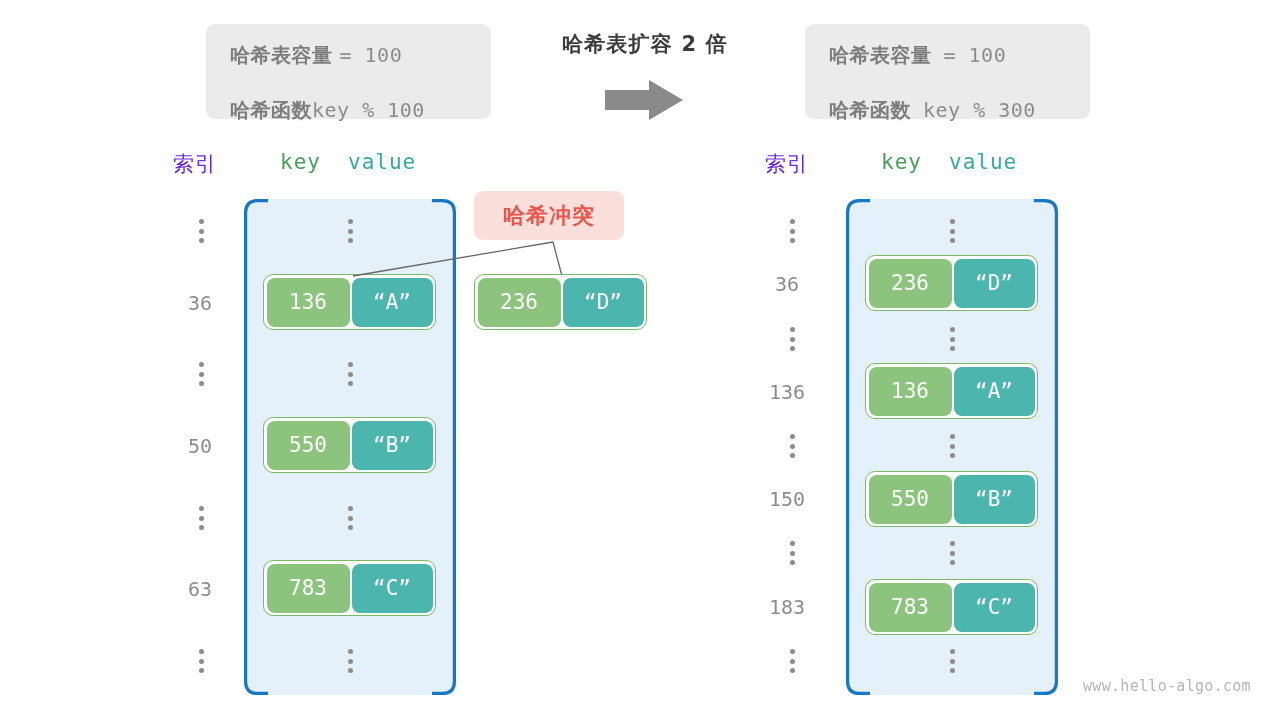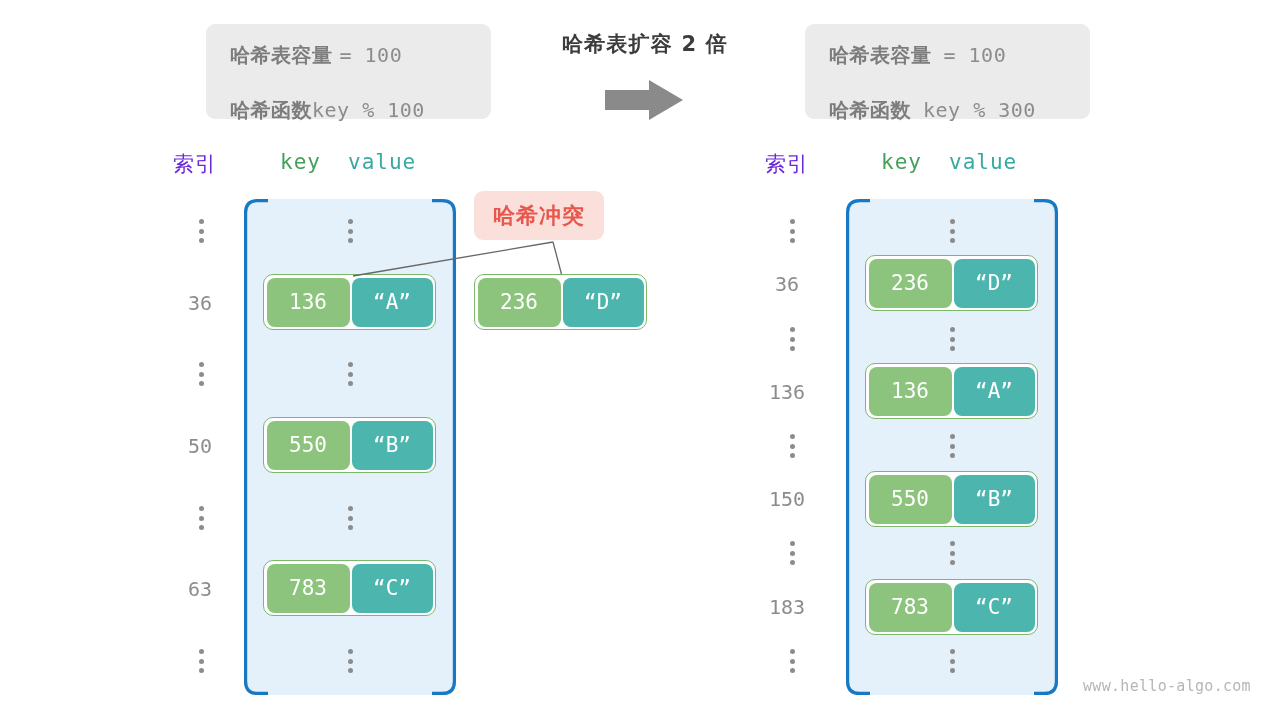--- a/index.html
+++ b/index.html
@@ -278,21 +278,21 @@
   <div class="cell cell-key">783</div>
   <div class="cell cell-value">“C”</div>
 </div>
 
 <div class="vdots" style="left:345px; top:649px;">
   <i></i>
     <i></i>
     <i></i>
 </div>
 
-<div class="badge" style="left:474px; top:191px; width:130px; height:49px;">哈希冲突</div>
+<div class="badge" style="left:474px; top:191px; width:150px; height:49px;">哈希冲突</div>
 
 <svg class="leader-svg">
   <path d="M 553 242 L 353 276" fill="none" stroke="#666666" stroke-width="1.3"></path>
   <path d="M 553 242 L 562 276" fill="none" stroke="#666666" stroke-width="1.3"></path>
 </svg>
 
 <div class="pair" style="left:474px; top:274px; width:173px; height:56px;">
   <div class="cell cell-key">236</div>
   <div class="cell cell-value">“D”</div>
 </div>

